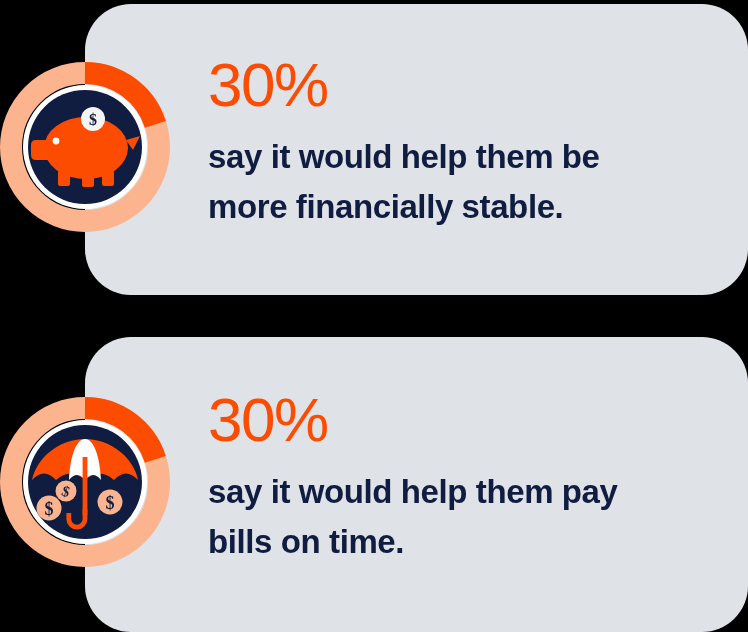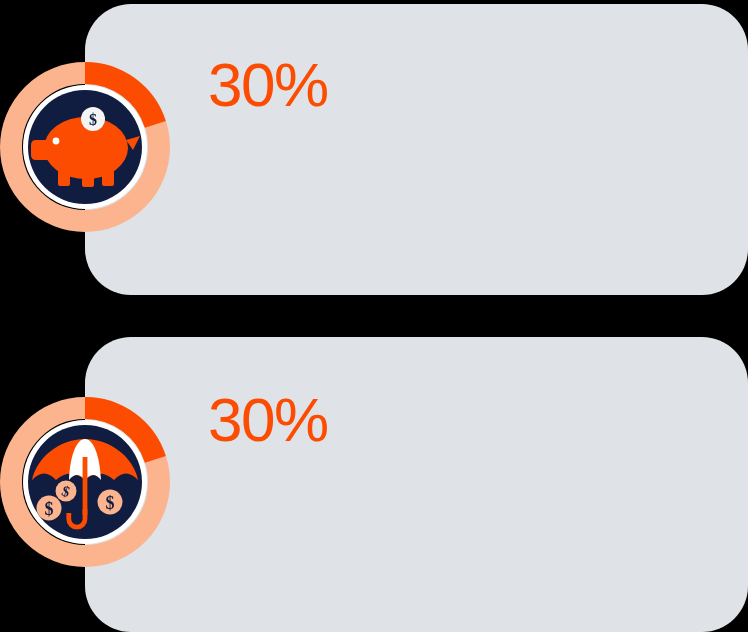--- a/index.html
+++ b/index.html
@@ -114,20 +114,21 @@
           <rect x="82" y="56" width="22" height="8" rx="2" fill="#101c40"></rect>
 
           <circle cx="93" cy="57" r="12" fill="#f4f4f4"></circle>
           <text x="93" y="62.5" text-anchor="middle" font-family="Liberation Serif, serif" font-size="16" font-weight="700" fill="#101c40">$</text>
         </g>
       </svg>
     </div>
 
     <div class="text-block" id="text-block-1">
       <div class="pct">30%</div>
+      <div class="caption">say it would help them be more financially stable.</div>
     </div>
   </div>
 
   <div class="card" id="card-2">
 
     <div class="donut-wrap" id="donut-wrap-2">
       <svg class="donut-svg" viewBox="0 0 170 170">
         <circle cx="85" cy="85" r="74" fill="none" stroke="#fbb48e" stroke-width="22"></circle>
         <path d="M 85 11 A 74 74 0 0 1 155.37 62.36" fill="none" stroke="#fc4c02" stroke-width="22" stroke-linecap="butt"></path>
         <circle cx="85" cy="85" r="62" fill="#ffffff"></circle>
@@ -161,16 +162,17 @@
           <g>
             <circle cx="110" cy="105" r="12.5" fill="#fbb48e"></circle>
             <text x="110" y="111.5" text-anchor="middle" font-family="Liberation Serif, serif" font-size="18" font-weight="700" fill="#101c40">$</text>
           </g>
         </g>
       </svg>
     </div>
 
     <div class="text-block" id="text-block-2">
       <div class="pct">30%</div>
+      <div class="caption">say it would help them pay bills on time.</div>
     </div>
   </div>
 
 </div>
 
 </body></html>

